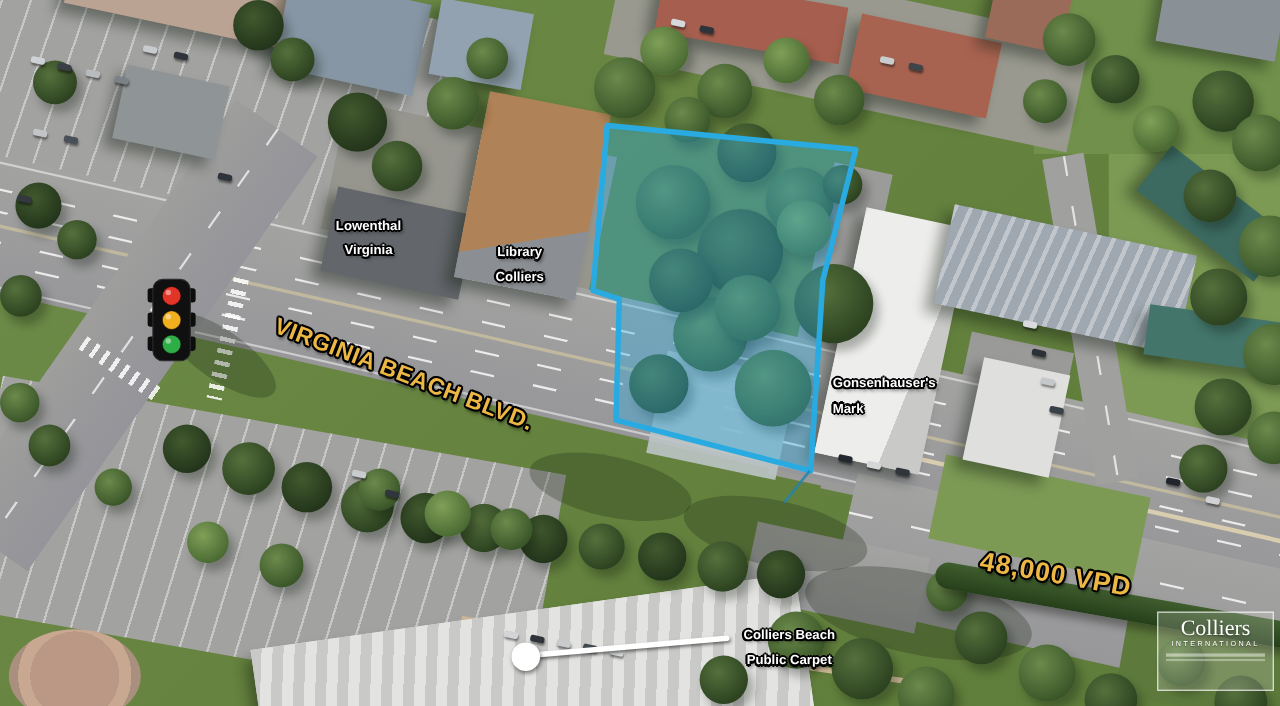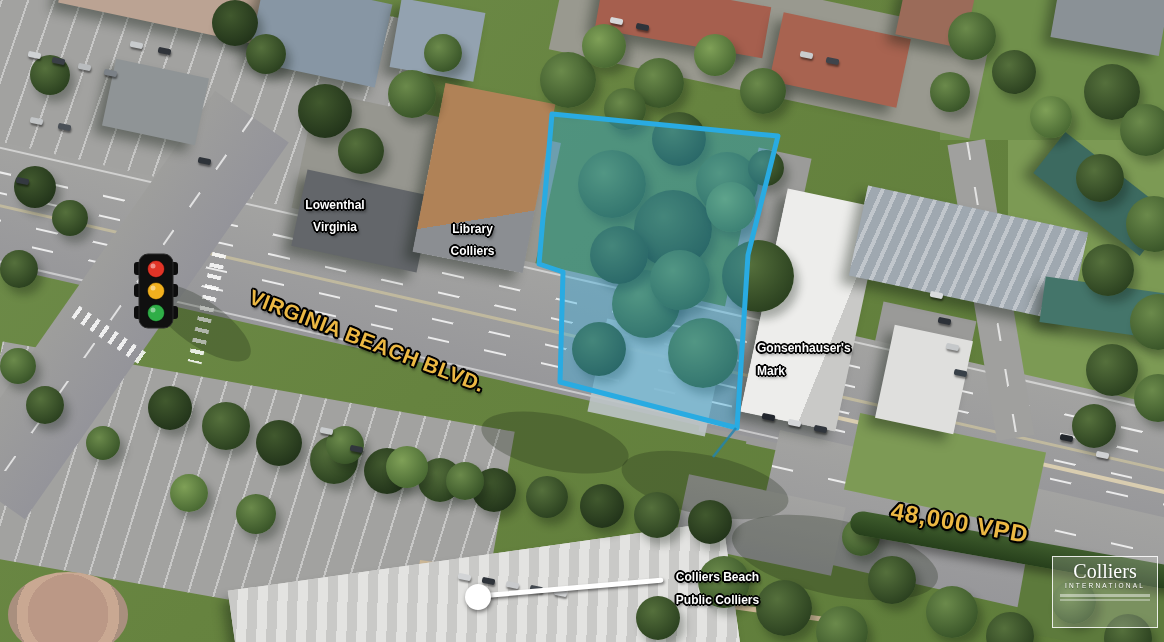--- a/index.html
+++ b/index.html
@@ -279,21 +279,21 @@
   </div>
   <div class="map-label label-left" style="left:757px;top:337px;line-height:23px;">
     <span>Gonsenhauser's</span>
     <span>Mark</span>
   </div>
   <div class="map-label gold label-vpd" style="left:893px;top:500px;">
     <span>48,000 VPD</span>
   </div>
   <div class="map-label" style="left:655px;top:566px;width:125px;line-height:23px;">
     <span>Colliers Beach</span>
-    <span>Public Colliers</span>
+    <span>Public Carpet</span>
   </div>
 
   <div class="callout-line" style="left:486px;top:593px;width:178px;"></div>
   <div class="callout-dot" style="left:465px;top:584px;"></div>
 
   <div class="logo">
     <div class="logo-name">Colliers</div>
     <div class="logo-sub">INTERNATIONAL</div>
     <div class="logo-fineprint"></div>
     <div class="logo-fineprint"></div>

